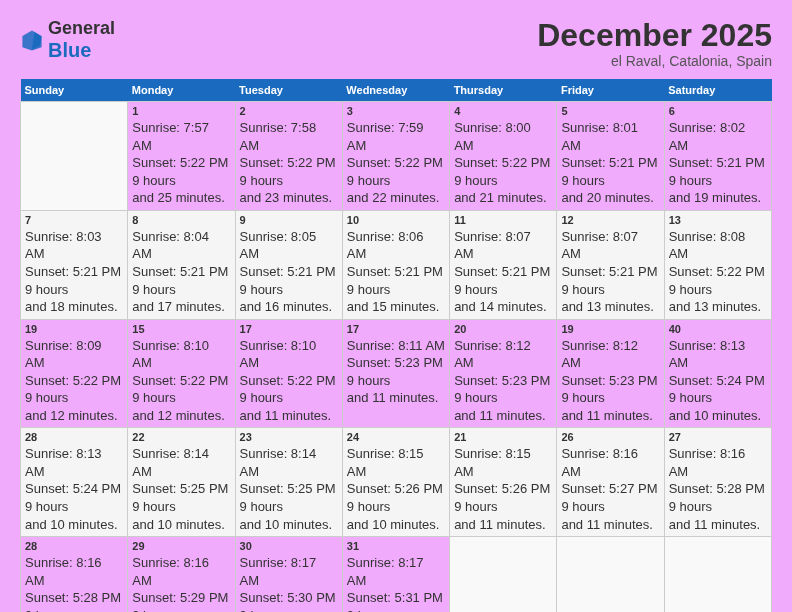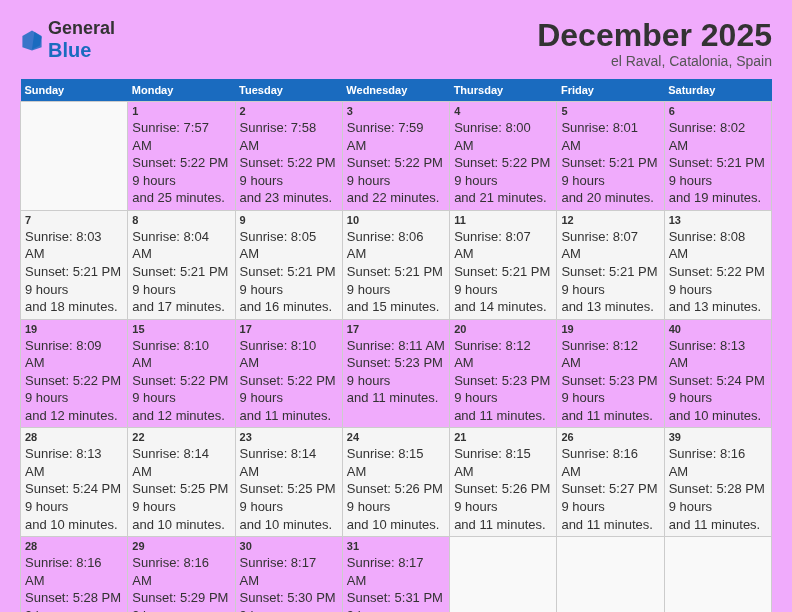--- a/index.html
+++ b/index.html
@@ -224,21 +224,21 @@
           </td>
           <td>
             <div class="day-number">21</div>
             <div class="day-info">Sunrise: 8:15 AM<br>Sunset: 5:26 PM<br>9 hours<br>and 11 minutes.</div>
           </td>
           <td>
             <div class="day-number">26</div>
             <div class="day-info">Sunrise: 8:16 AM<br>Sunset: 5:27 PM<br>9 hours<br>and 11 minutes.</div>
           </td>
           <td>
-            <div class="day-number">39</div>
+            <div class="day-number">27</div>
             <div class="day-info">Sunrise: 8:16 AM<br>Sunset: 5:28 PM<br>9 hours<br>and 11 minutes.</div>
           </td>
         </tr>
         <tr>
           <td>
             <div class="day-number">28</div>
             <div class="day-info">Sunrise: 8:16 AM<br>Sunset: 5:28 PM<br>9 hours<br>and 12 minutes.</div>
           </td>
           <td>
             <div class="day-number">29</div>

